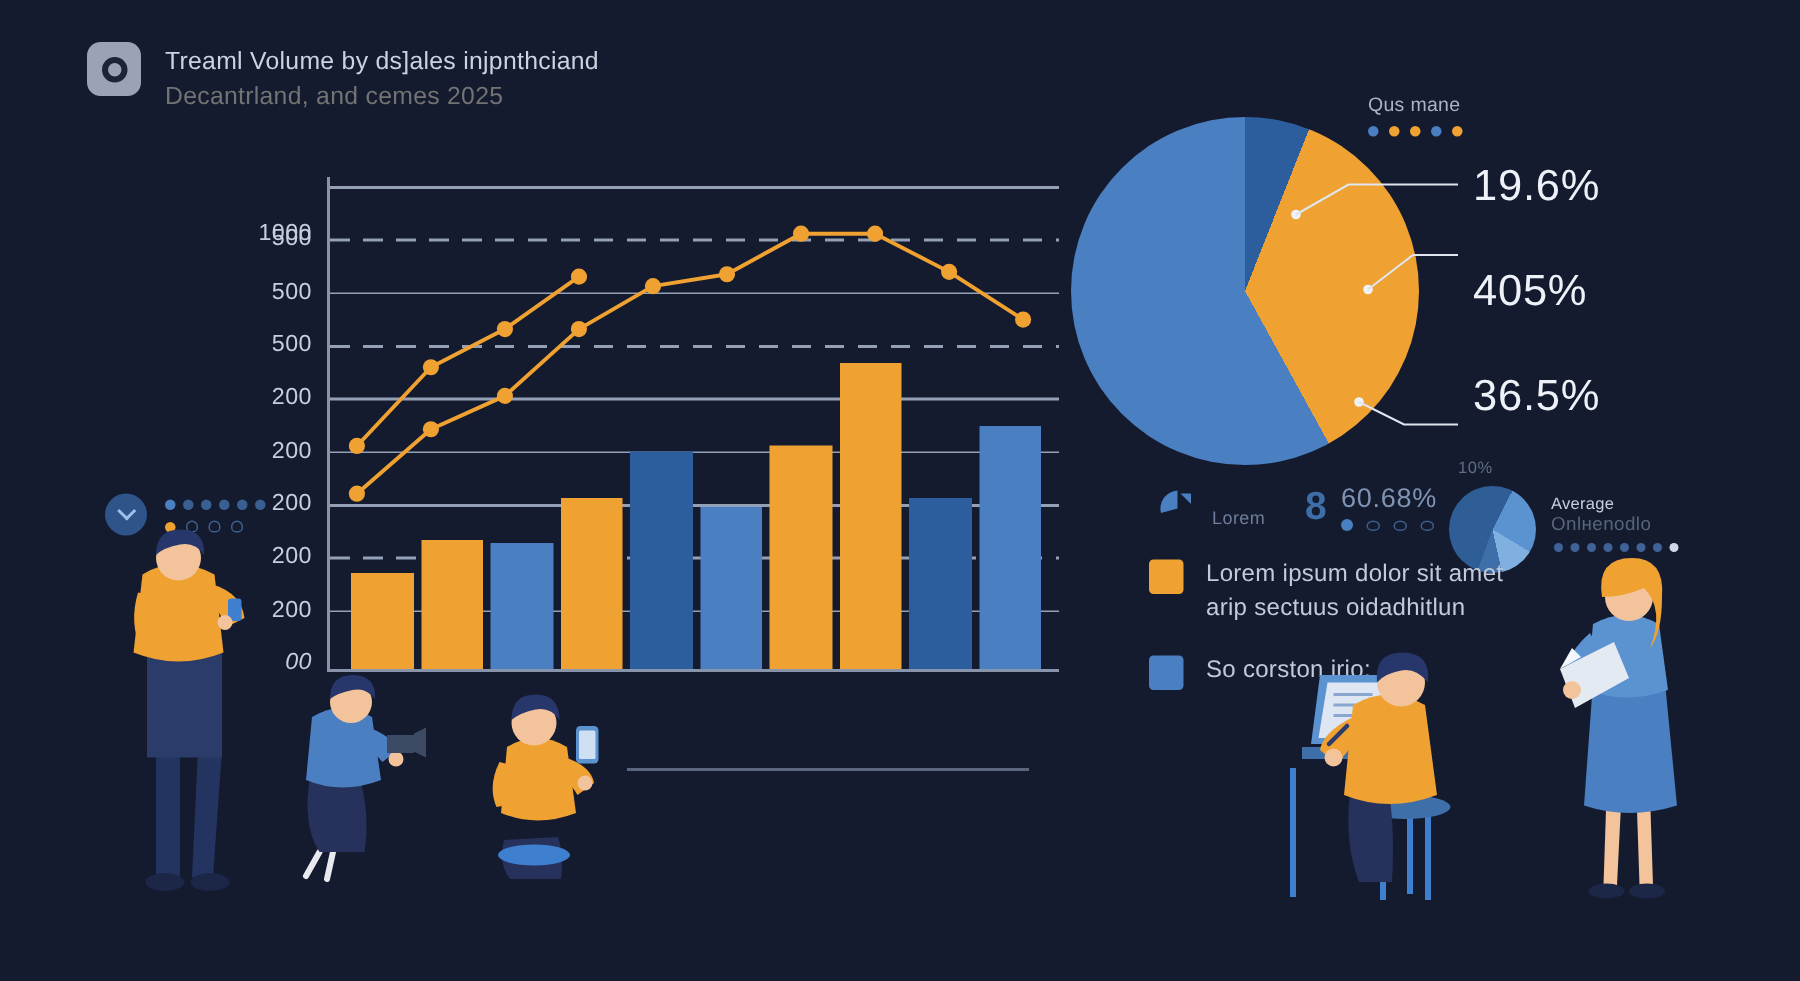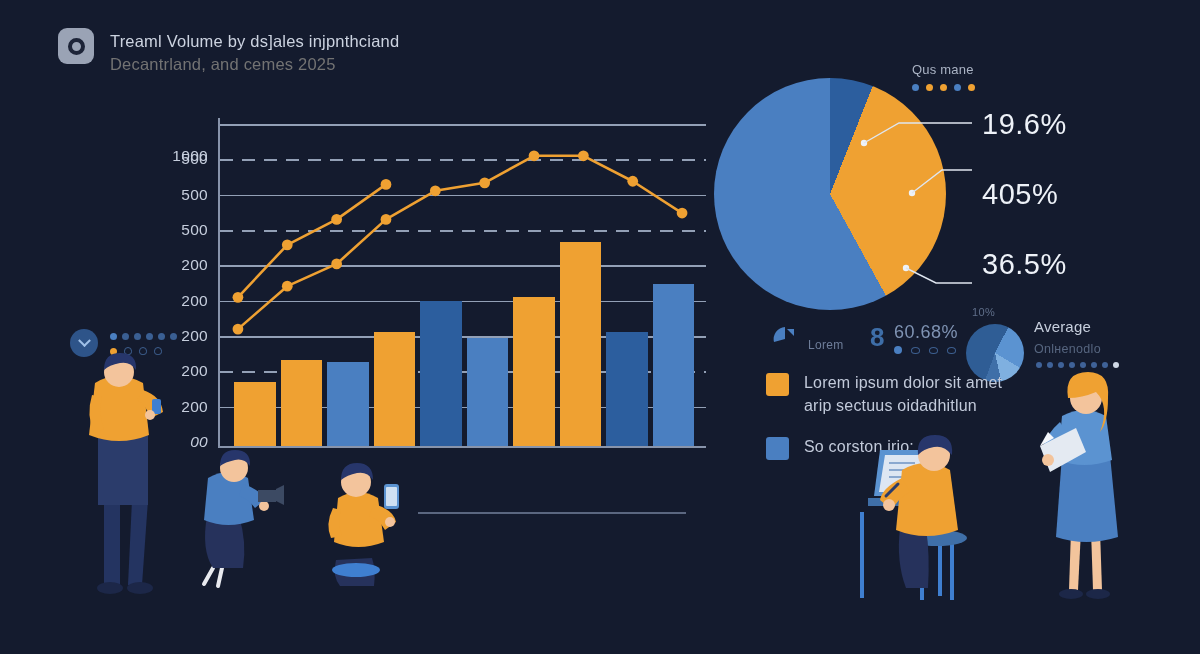--- a/index.html
+++ b/index.html
@@ -63,21 +63,21 @@
   .stat-lab{ position:absolute; left:42px; top:22px; font-size:12px; color:#6e7d99; letter-spacing:.3px;}
   .glyph8{ position:absolute; left:104px; top:8px; font-size:26px; color:#3e6ea8; font-weight:bold; line-height:1;}
   .stat-val{ position:absolute; left:128px; top:6px; font-size:18px; color:#7f93b3; letter-spacing:.5px; white-space:nowrap;}
   .stat-icons{ position:absolute; left:128px; top:30px; display:flex; gap:9px; align-items:center;}
   .si-dot{ width:8px;height:8px;border-radius:50%;background:#4a7fc1; }
   .si-o{ width:9px;height:7px;border:1.4px solid #3d5f8f;border-radius:60% 60% 55% 55%; }
 
   .avg-block{ position:absolute; left:958px; top:306px; width:180px; height:70px;}
   .mini-pie-b{ position:absolute; left:8px; top:18px; width:58px; height:58px; border-radius:50%; }
   .mini-lab{ position:absolute; left:14px; top:0px; font-size:11px; color:#5f6e89; letter-spacing:.4px;}
-  .avg-h{ position:absolute; left:76px; top:12px; font-size:15px; color:#c7cfdd; letter-spacing:.2px;}
+  .avg-h{ position:absolute; left:76px; top:24px; font-size:11px; color:#c7cfdd; letter-spacing:.2px;}
   .avg-s{ position:absolute; left:76px; top:36px; font-size:12.5px; color:#56657f; letter-spacing:.3px; white-space:nowrap;}
   .avg-dots{ position:absolute; left:78px; top:56px; display:flex; gap:5px; }
   .ad{ width:6px;height:6px;border-radius:50%;background:#3f6298; }
   .ad.last{ background:#cfd8e6; }
 
   
   .legend{ position:absolute; left:766px; top:372px; width:300px; }
   .lrow{ display:flex; align-items:flex-start; gap:15px; margin-bottom:19px; }
   .sw{ width:23px;height:23px;border-radius:3px;flex:0 0 auto;margin-top:1px;}
   .ltx{ font-size:16px; color:#c2cada; line-height:1.42; letter-spacing:.2px;}

